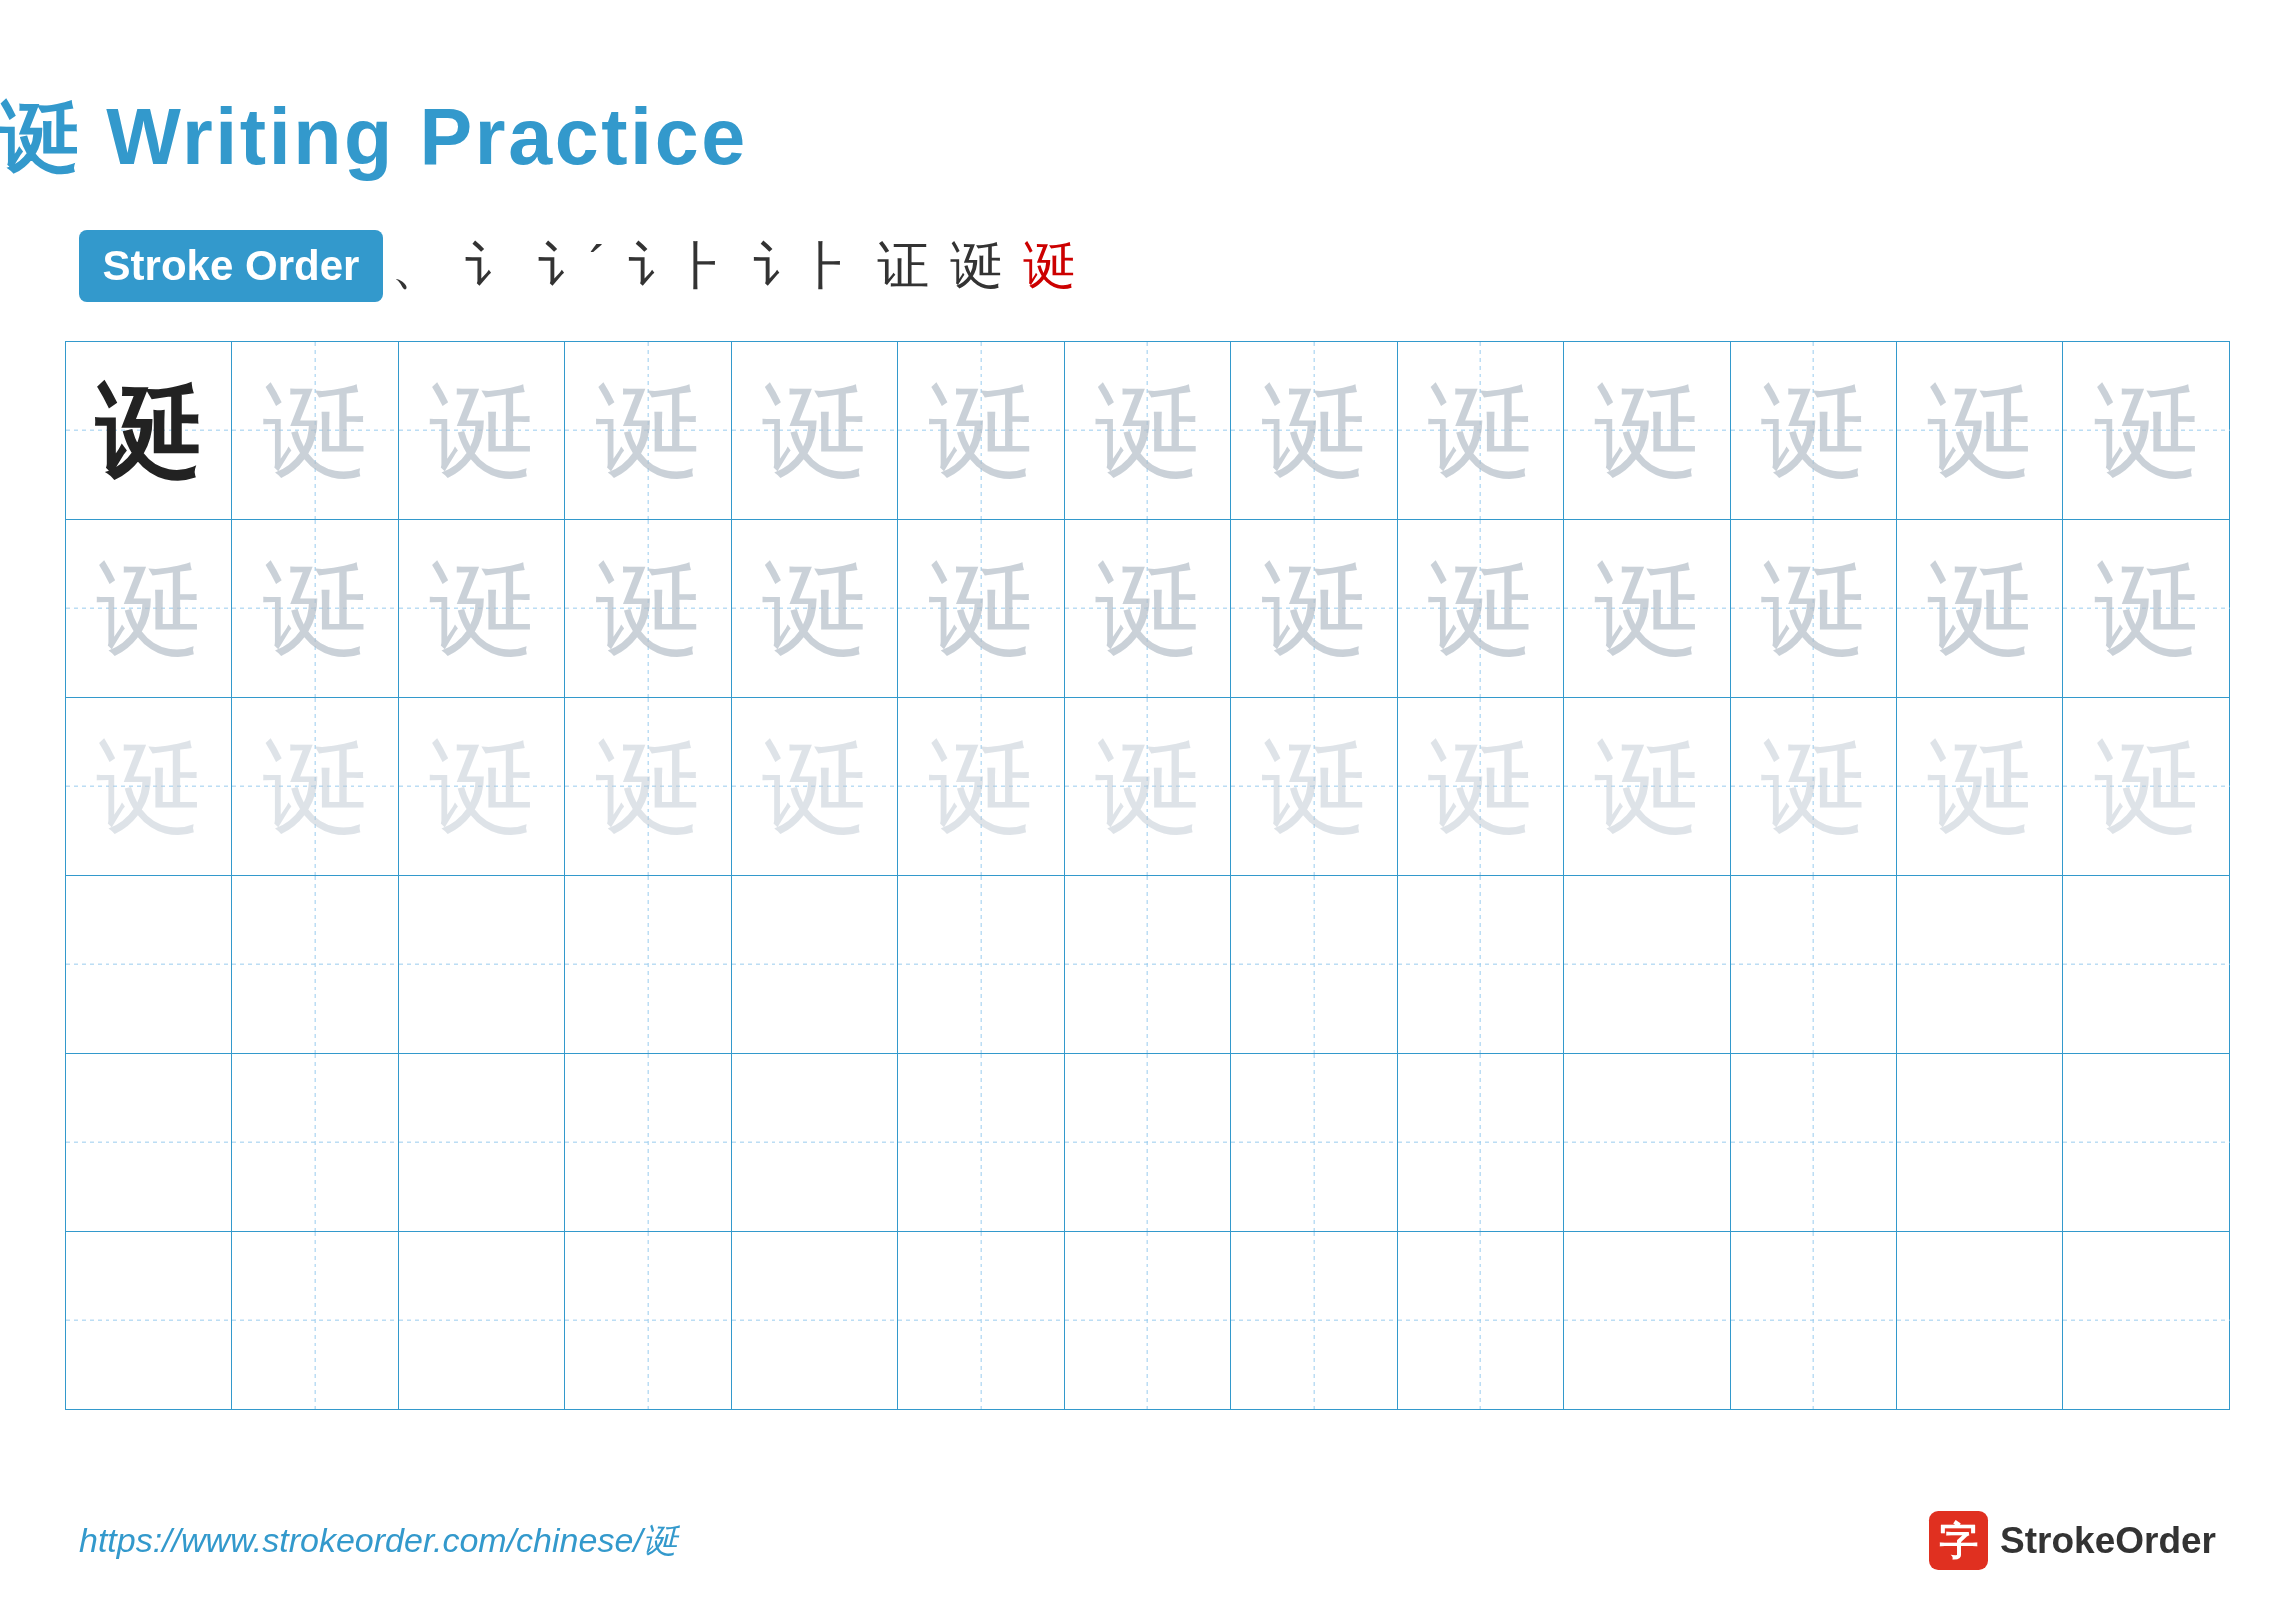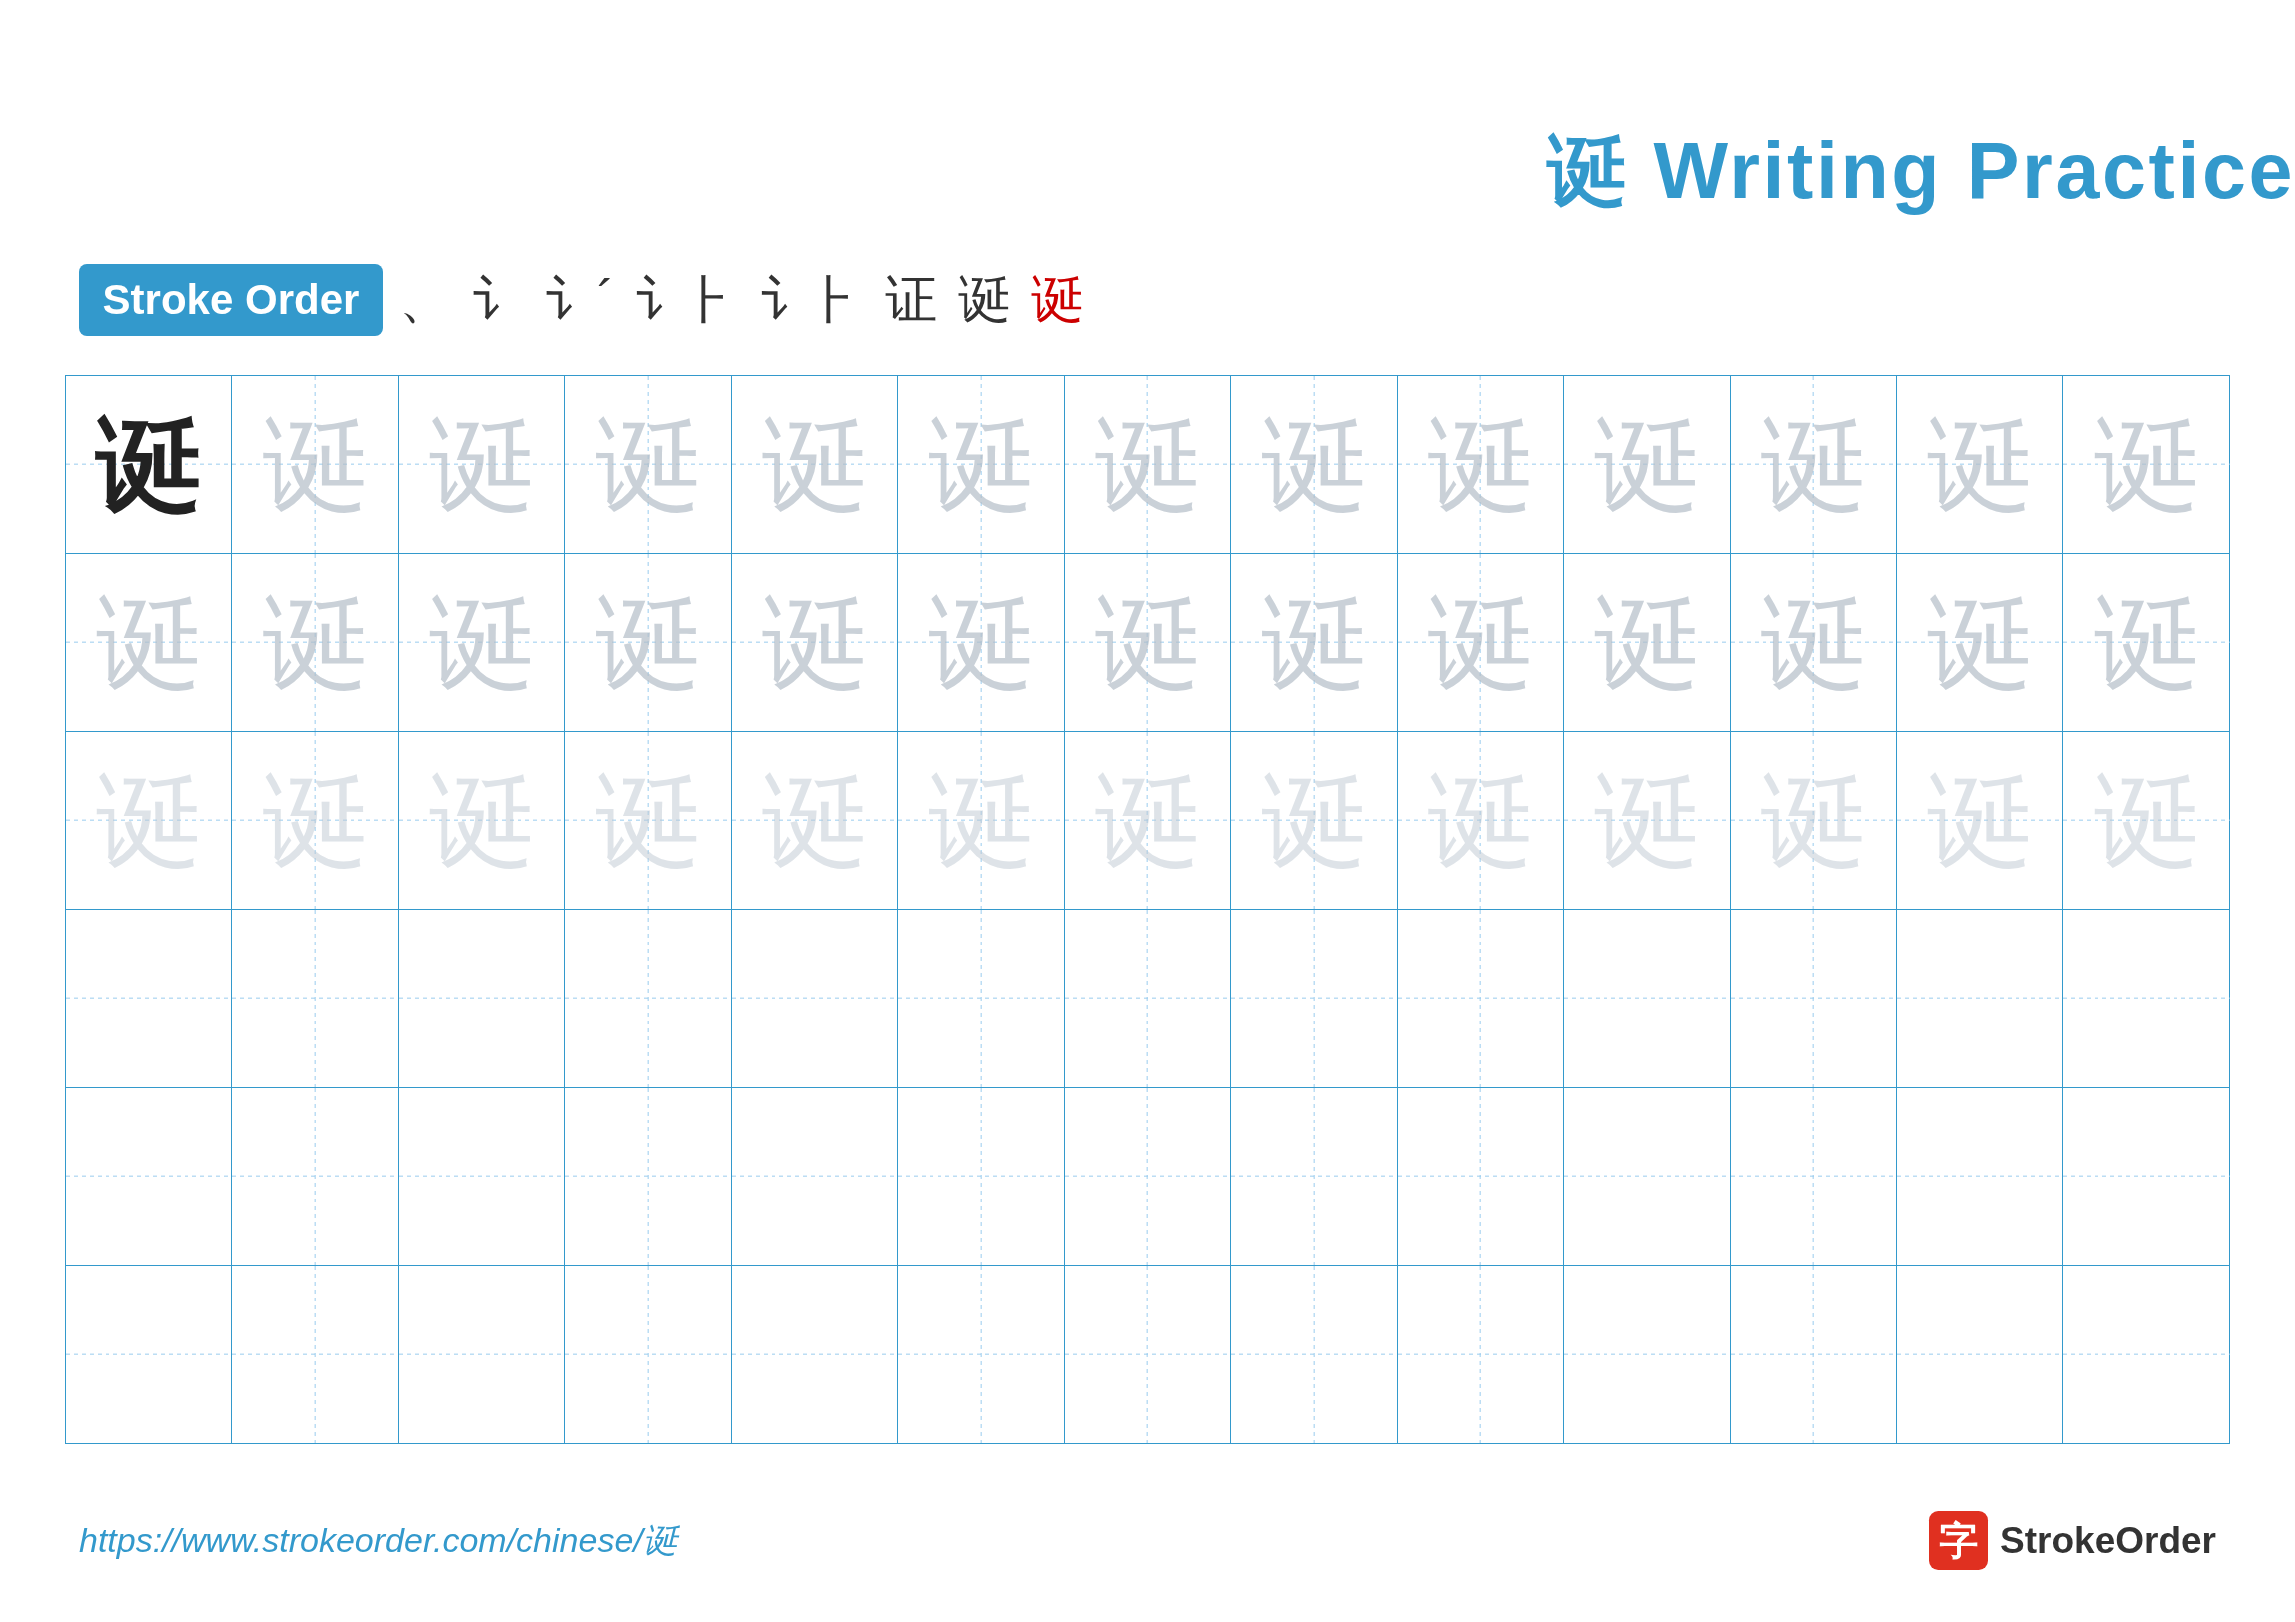--- a/index.html
+++ b/index.html
@@ -6,33 +6,33 @@
     body {
       background: #ffffff;
       font-family: Arial, sans-serif;
       width: 2295px;
       height: 1622px;
       position: relative;
       overflow: hidden;
     }
 
     .page-title {
-      text-align: right;
-      padding-top: 119px;
+      text-align: left;
+      padding-top: 85px;
       font-size: 79px;
       color: #3399cc;
       font-weight: bold;
       letter-spacing: 2.6px;
     }
 
     .stroke-order-section {
       display: flex;
       align-items: center;
       padding: 39px 79px 26px 79px;
-      gap: 16px;
+      gap: 8px;
     }
 
     .stroke-order-badge {
       background: #3399cc;
       color: white;
       padding: 11.8px 23.6px;
       border-radius: 7.9px;
       font-size: 42px;
       font-weight: bold;
       white-space: nowrap;

